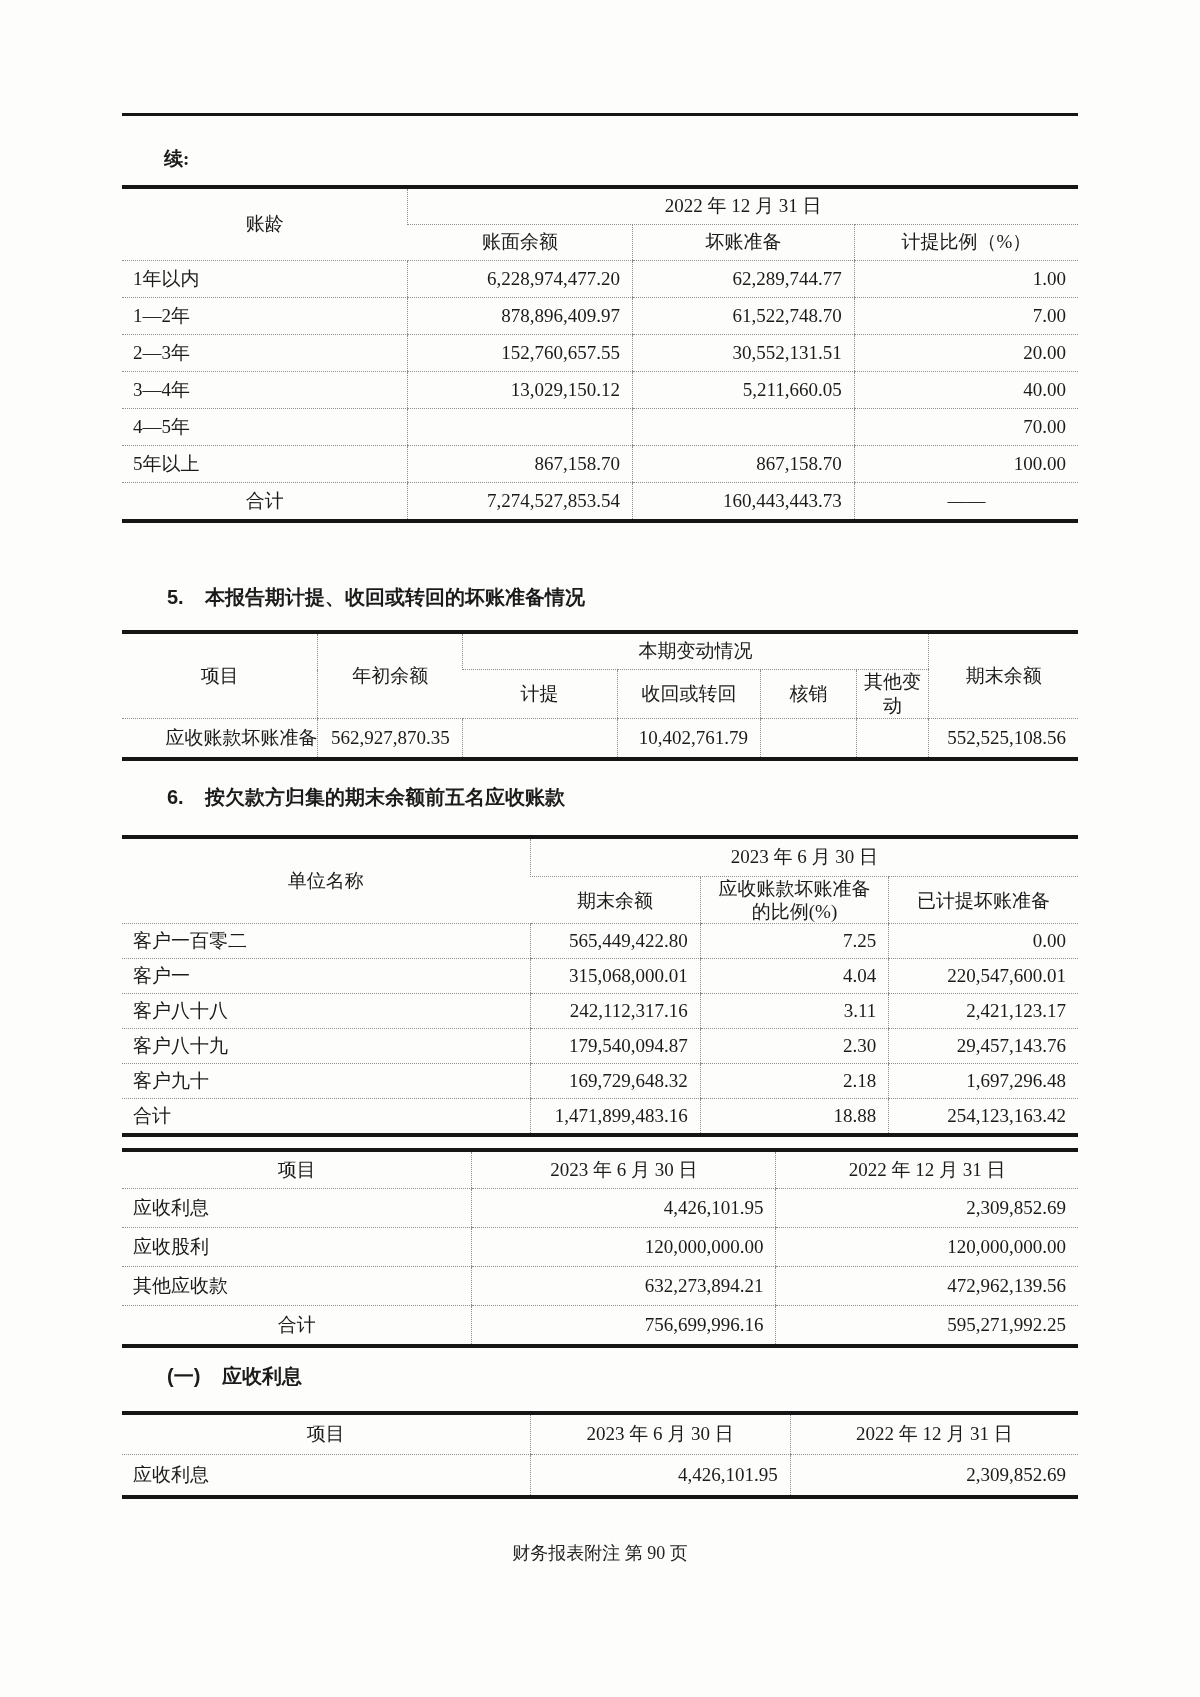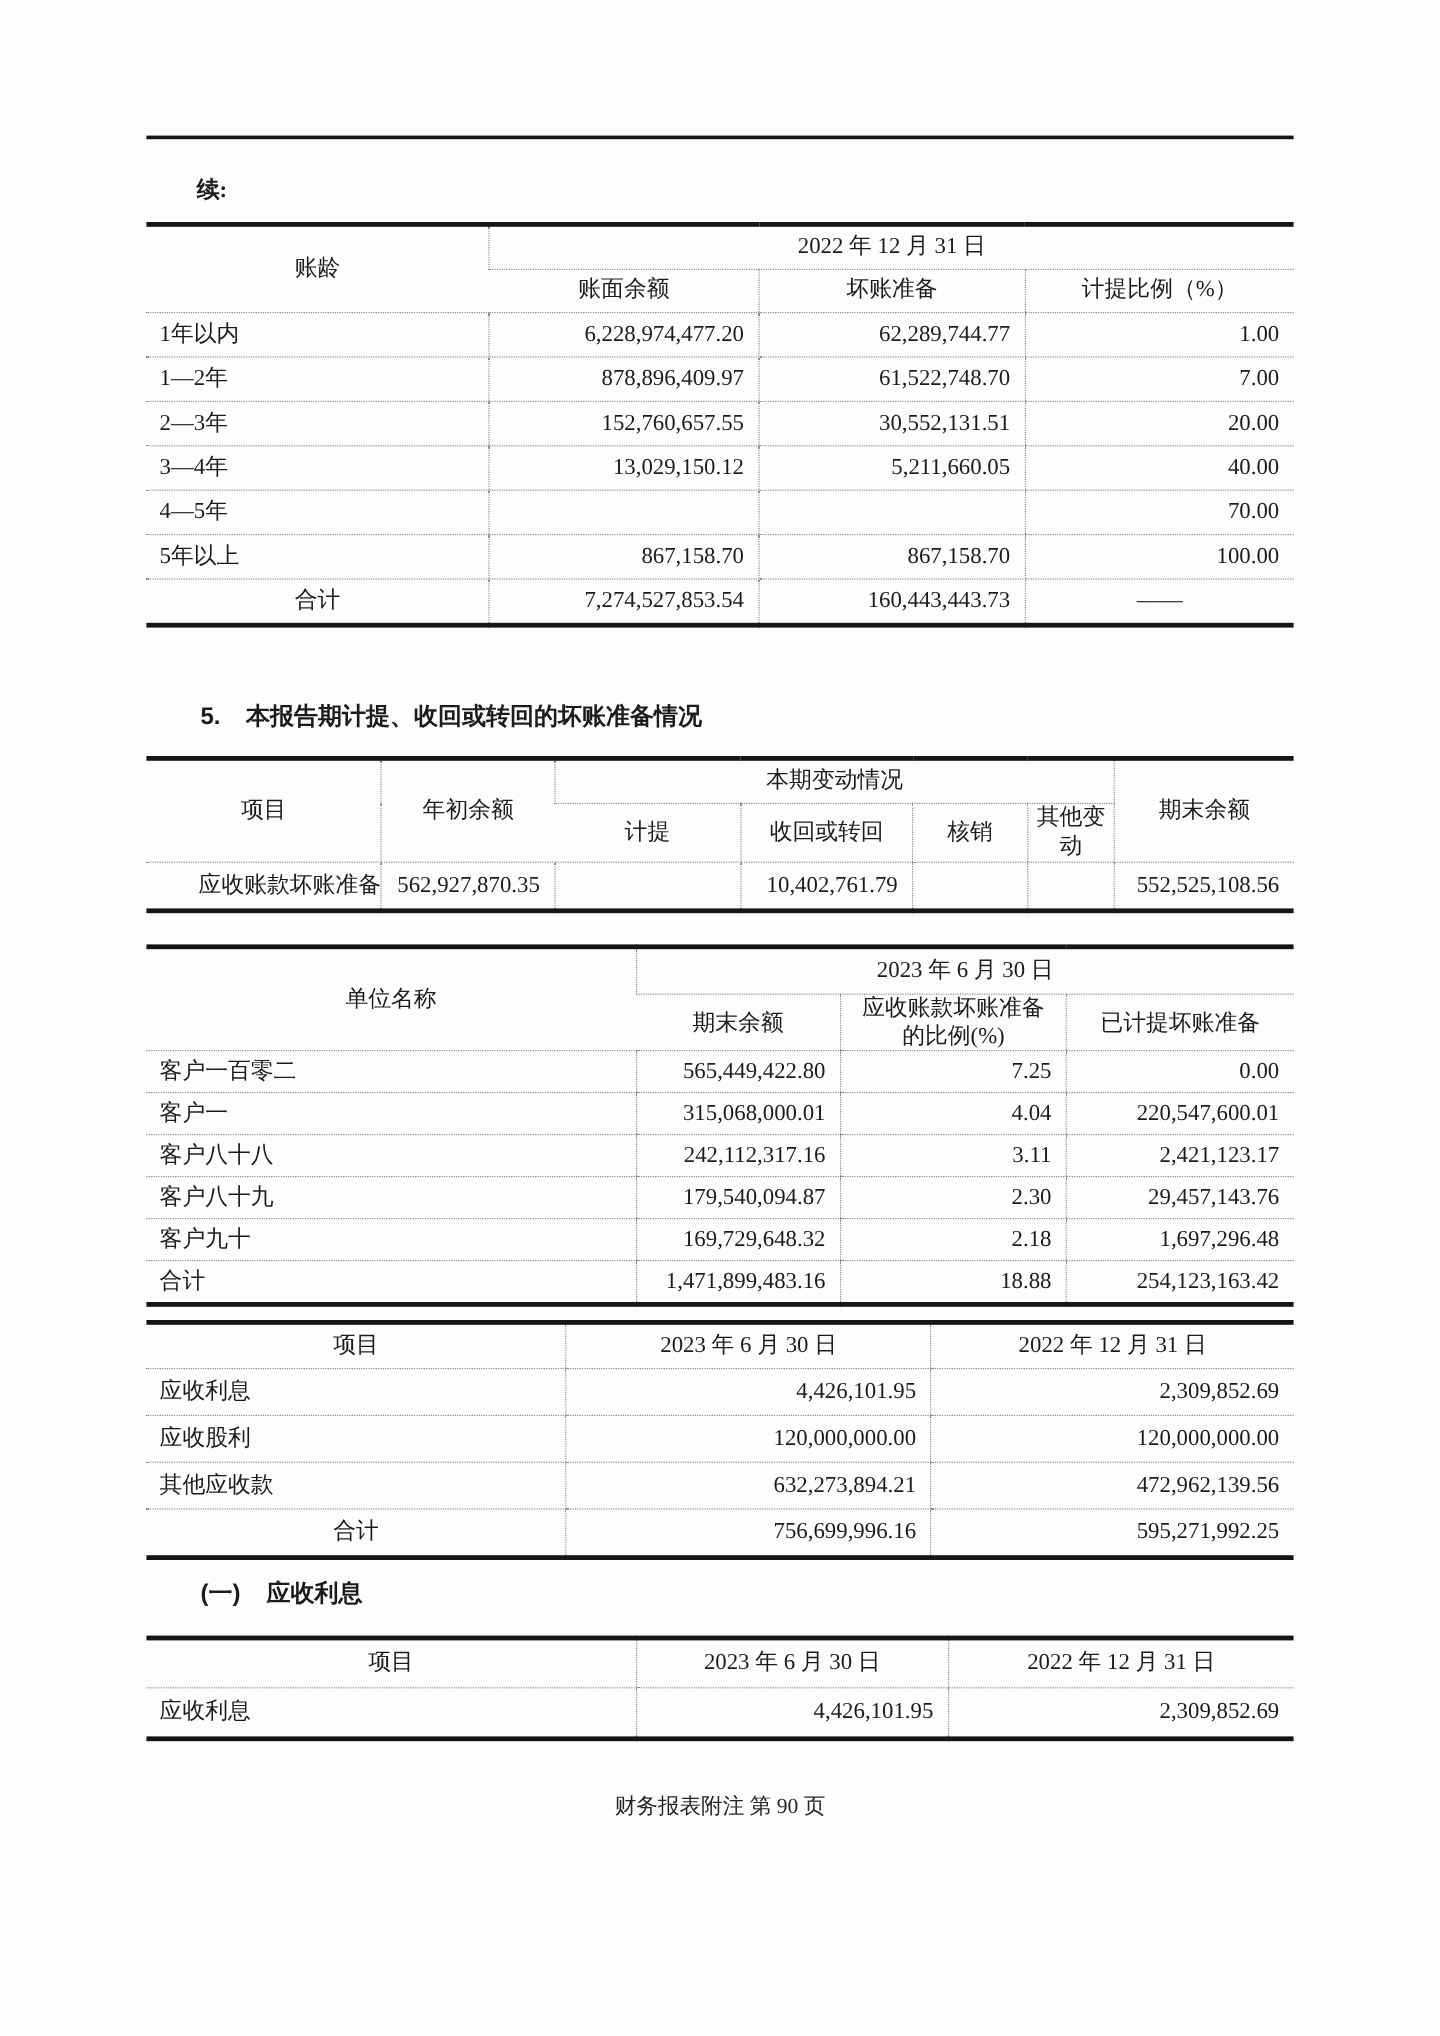--- a/index.html
+++ b/index.html
@@ -158,20 +158,23 @@
         <td class="num">562,927,870.35</td>
         <td class="num"></td>
         <td class="num">10,402,761.79</td>
         <td class="num"></td>
         <td class="num"></td>
         <td class="num">552,525,108.56</td>
       </tr>
     </tbody>
   </table>
 
+  <div class="sec sec6">
+    <span class="no">6.</span><span>按欠款方归集的期末余额前五名应收账款</span>
+  </div>
 
   <table class="fin t3 mt-t3">
     <colgroup>
         <col style="width:42.7%">
         <col style="width:17.8%">
         <col style="width:19.7%">
         <col style="width:19.8%">
       </colgroup>
     <tbody>
       <tr class="h1">

